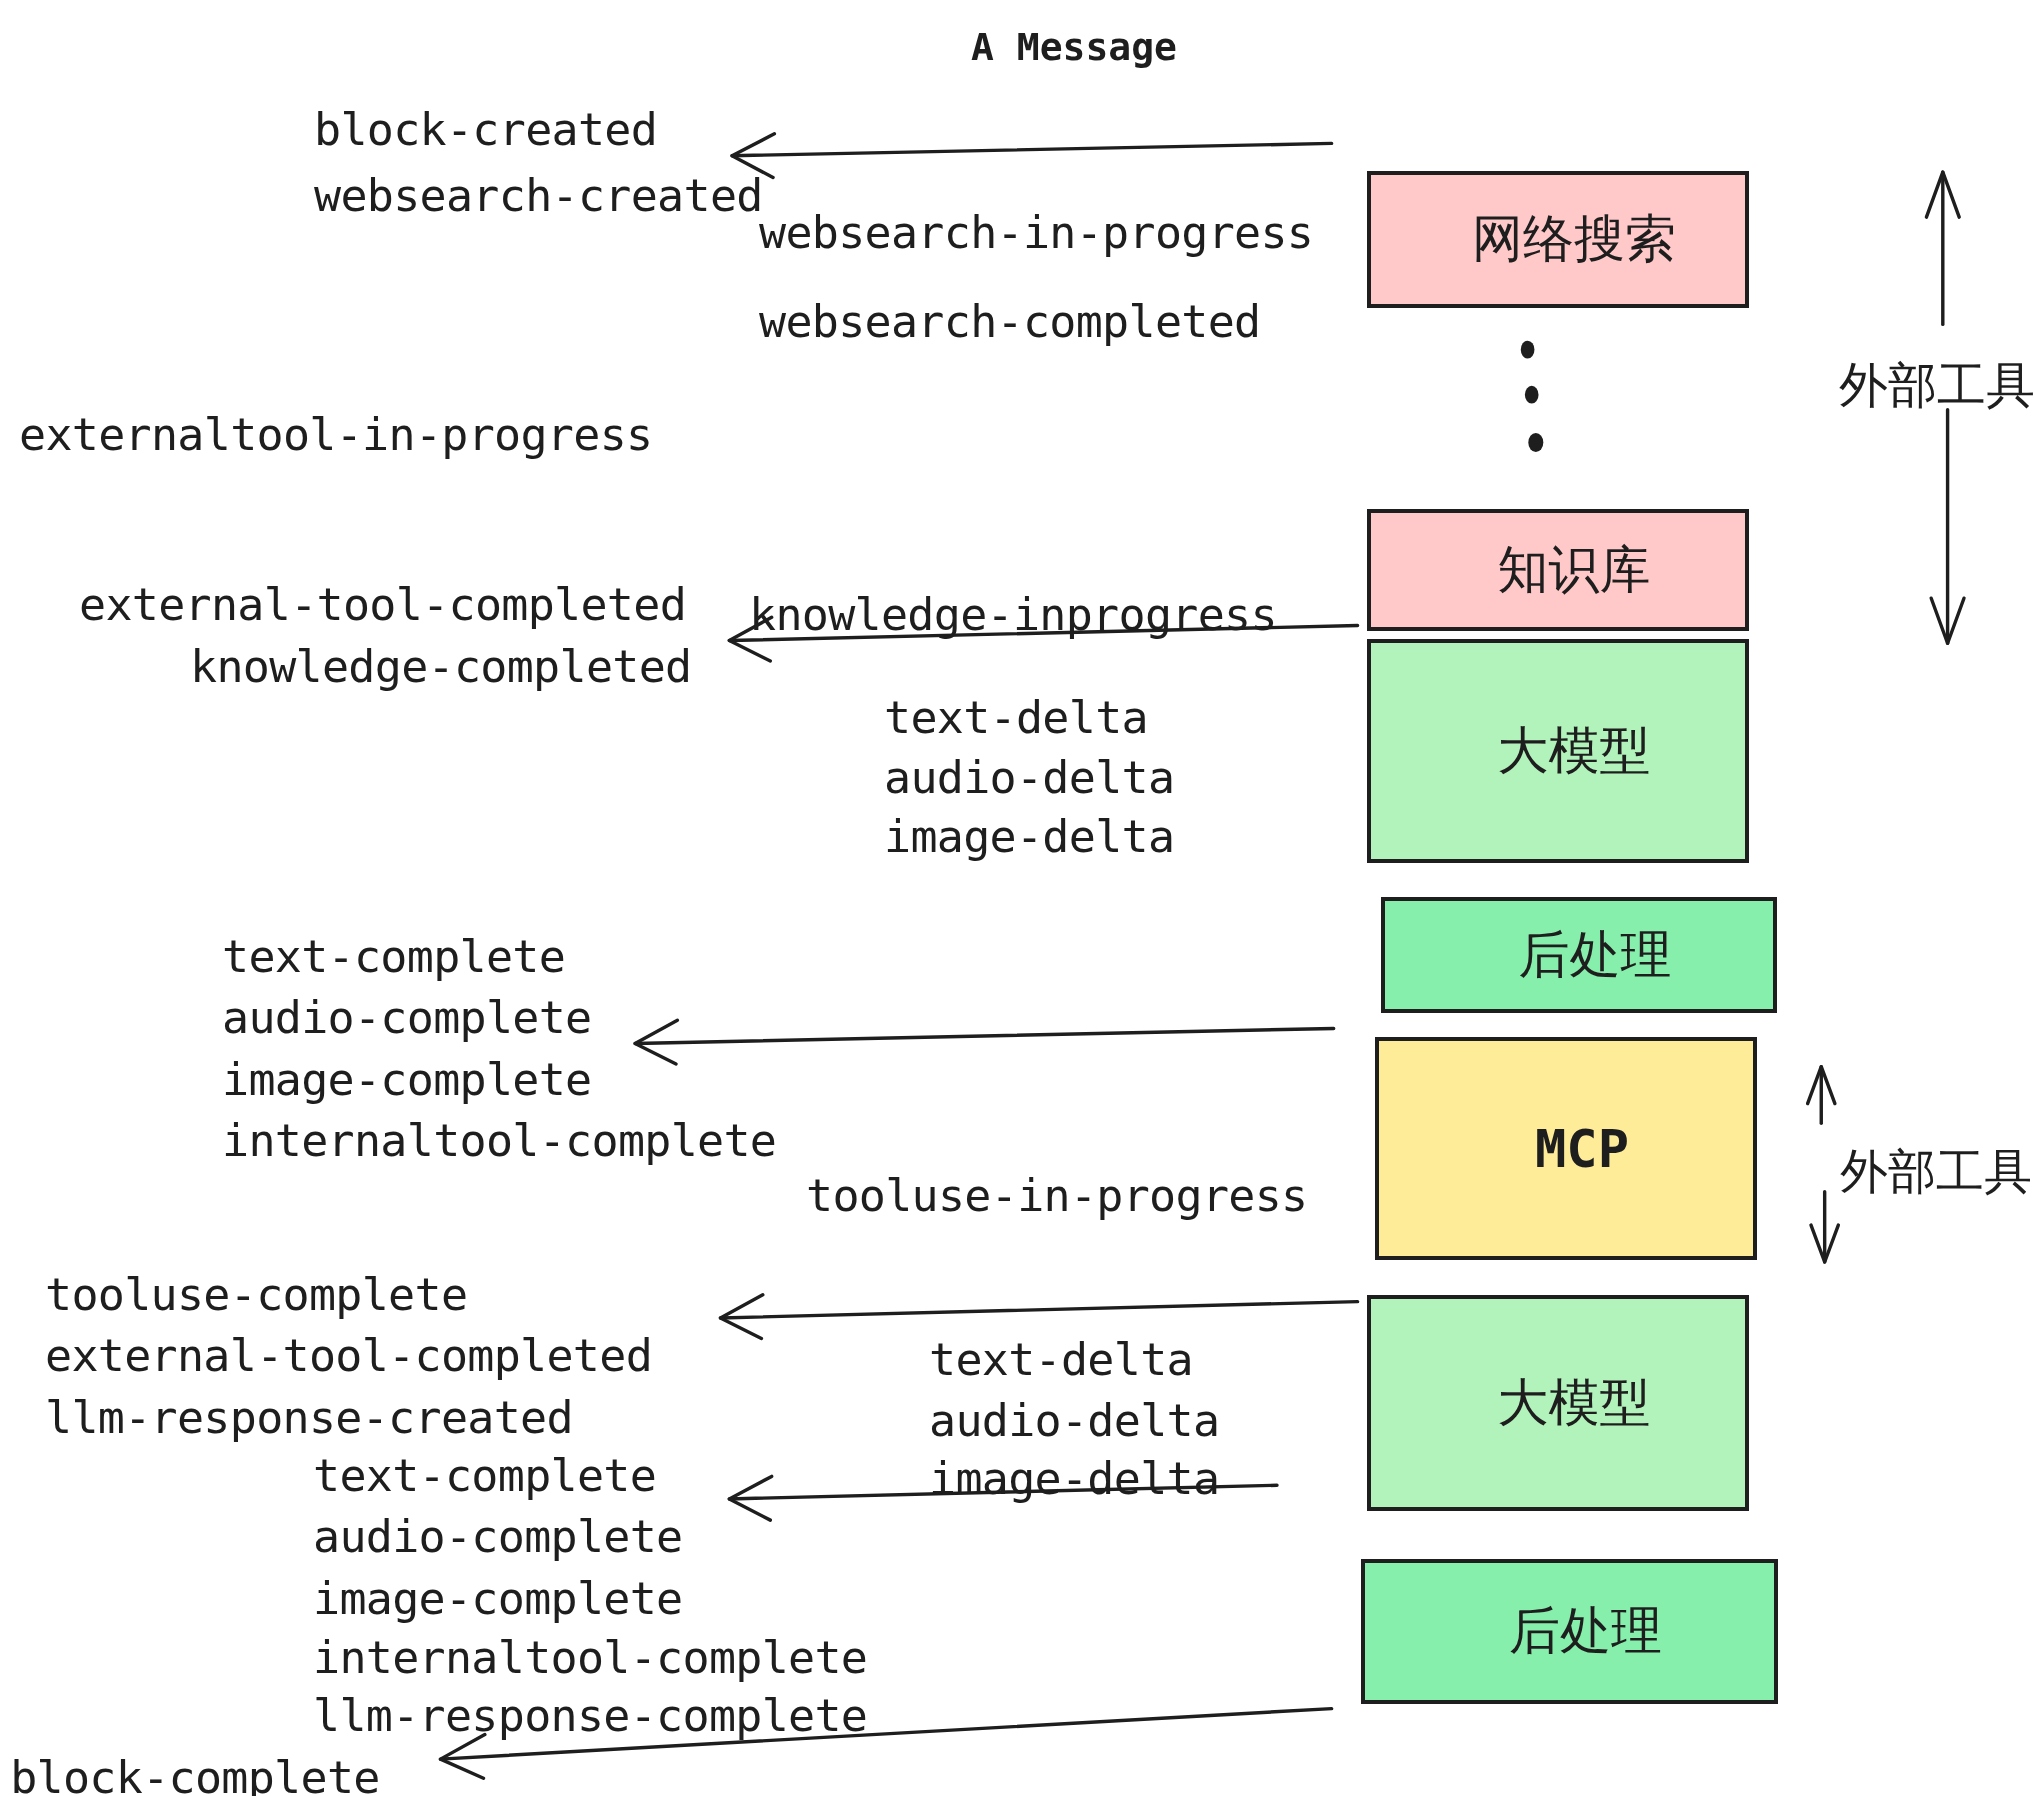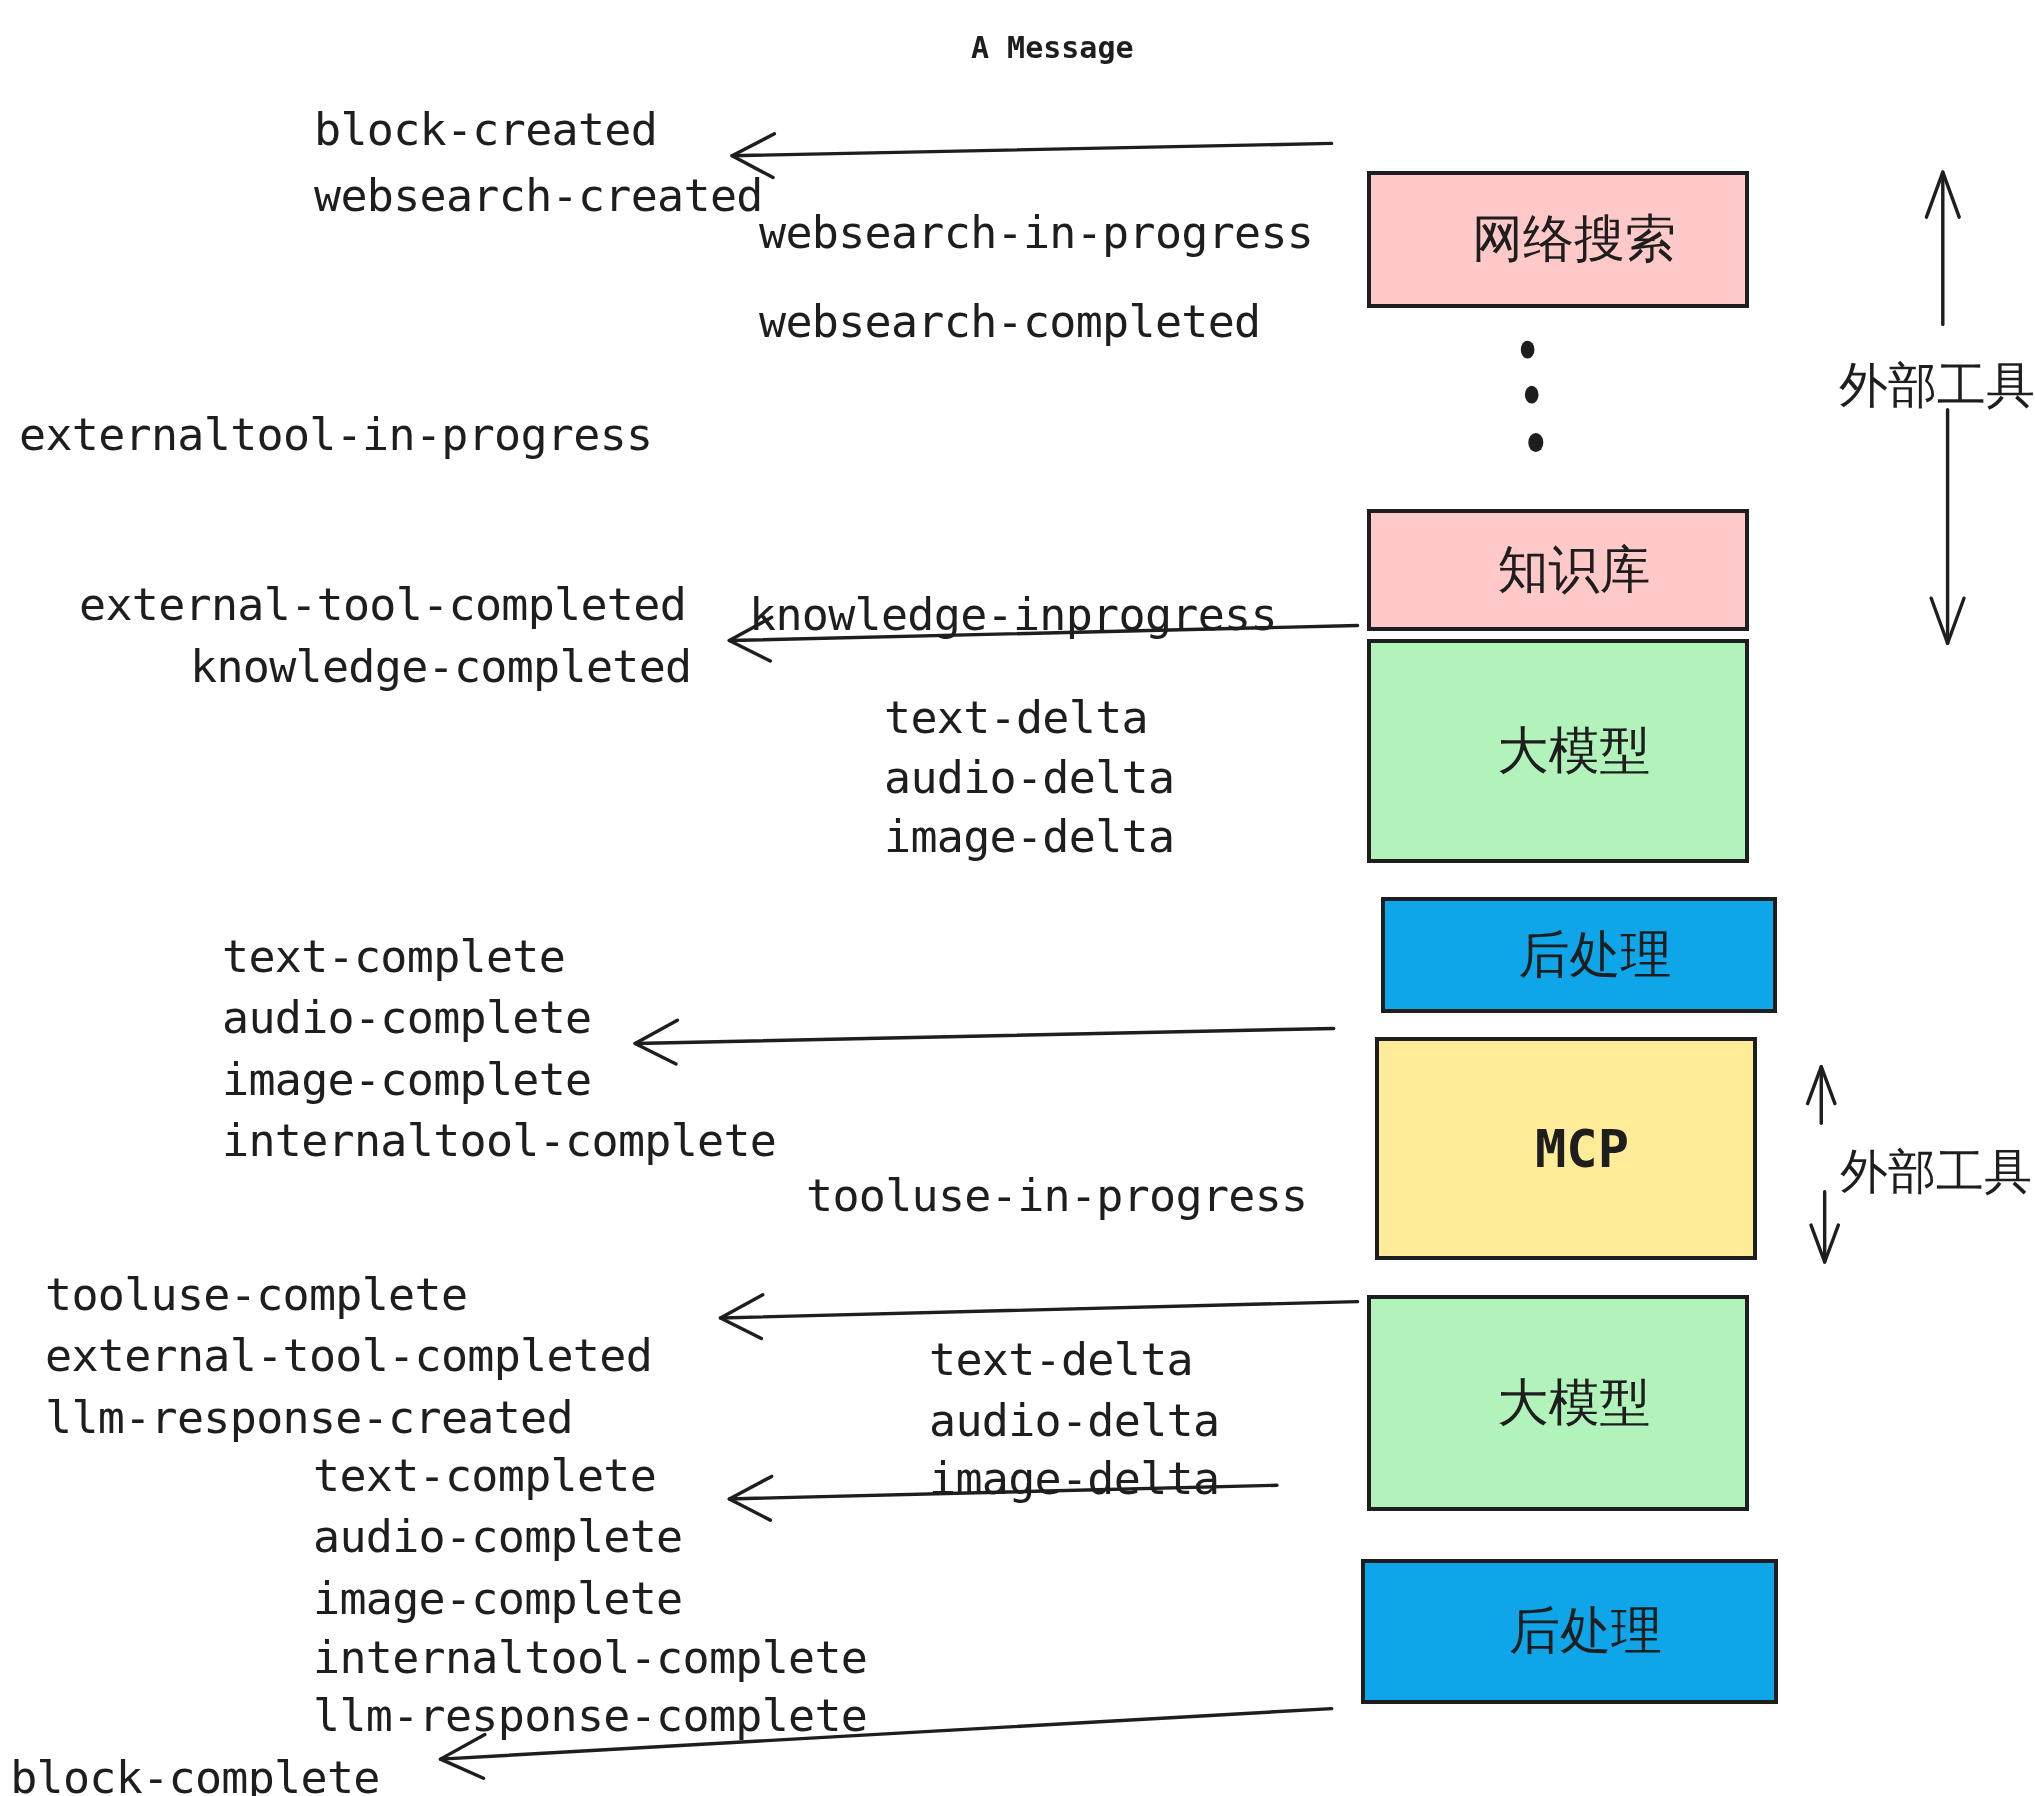--- a/index.html
+++ b/index.html
@@ -7,21 +7,21 @@
     position: relative;
     width: 2035px;
     height: 1796px;
     background: #ffffff;
     font-family: "DejaVu Sans Mono", monospace;
     color: #1e1e1e;
     overflow: hidden;
   }
   .title {
     position: absolute;
-    font-size: 30px;
+    font-size: 38px;
     line-height: 57px;
     font-weight: bold;
     white-space: nowrap;
   }
   .ev {
     position: absolute;
     font-size: 45px;
     line-height: 56px;
     white-space: nowrap;
     letter-spacing: -0.7px;
@@ -31,21 +31,21 @@
     box-sizing: border-box;
     border: 4.1px solid #1e1e1e;
     display: flex;
     align-items: center;
     justify-content: center;
     padding-left: 32px;
   }
   .box.pink   { background: #ffc9c9; }
   .box.green  { background: #b2f2bb; }
   .box.yellow { background: #ffec99; }
-  .box.white  { background: #0ea5e9; align-items: center; }
+  .box.white  { background: #86efac; align-items: center; }
   .box .cn {
     font-family: "Liberation Sans", sans-serif;
     font-size: 51px;
     white-space: nowrap;
   }
   .box .mono {
     font-family: "DejaVu Sans Mono", monospace;
     font-size: 52px;
     font-weight: bold;
     white-space: nowrap;

